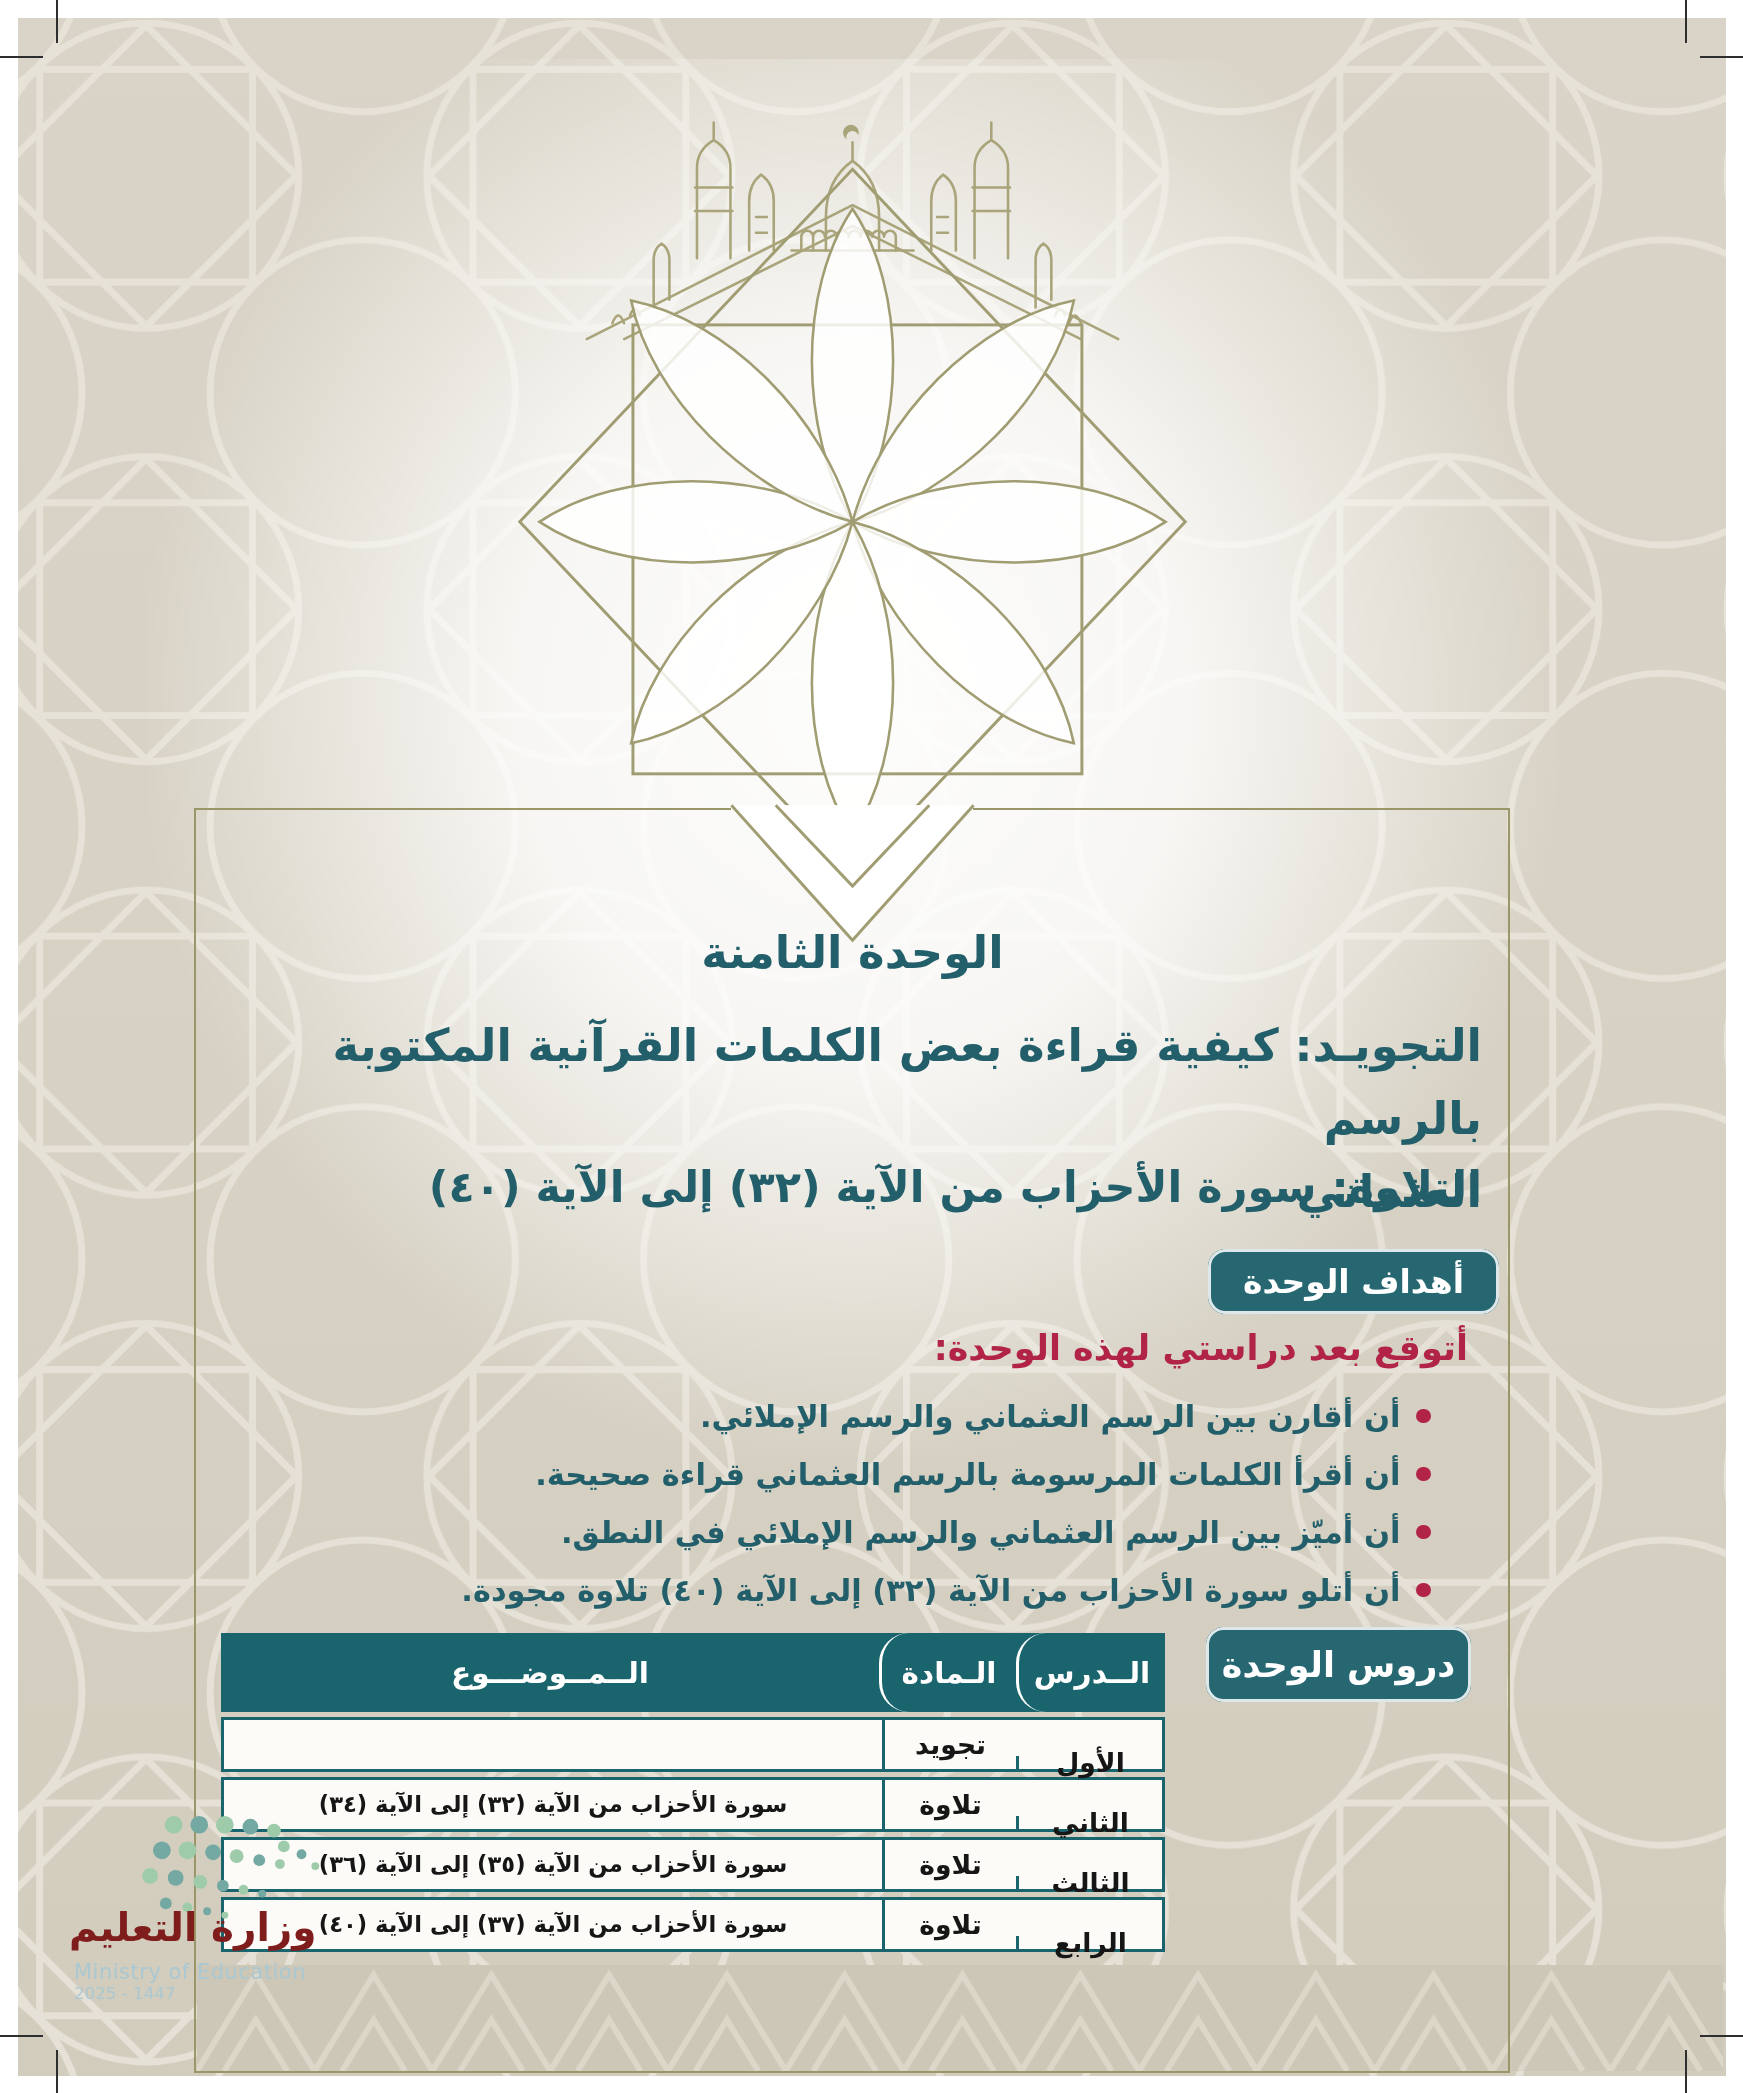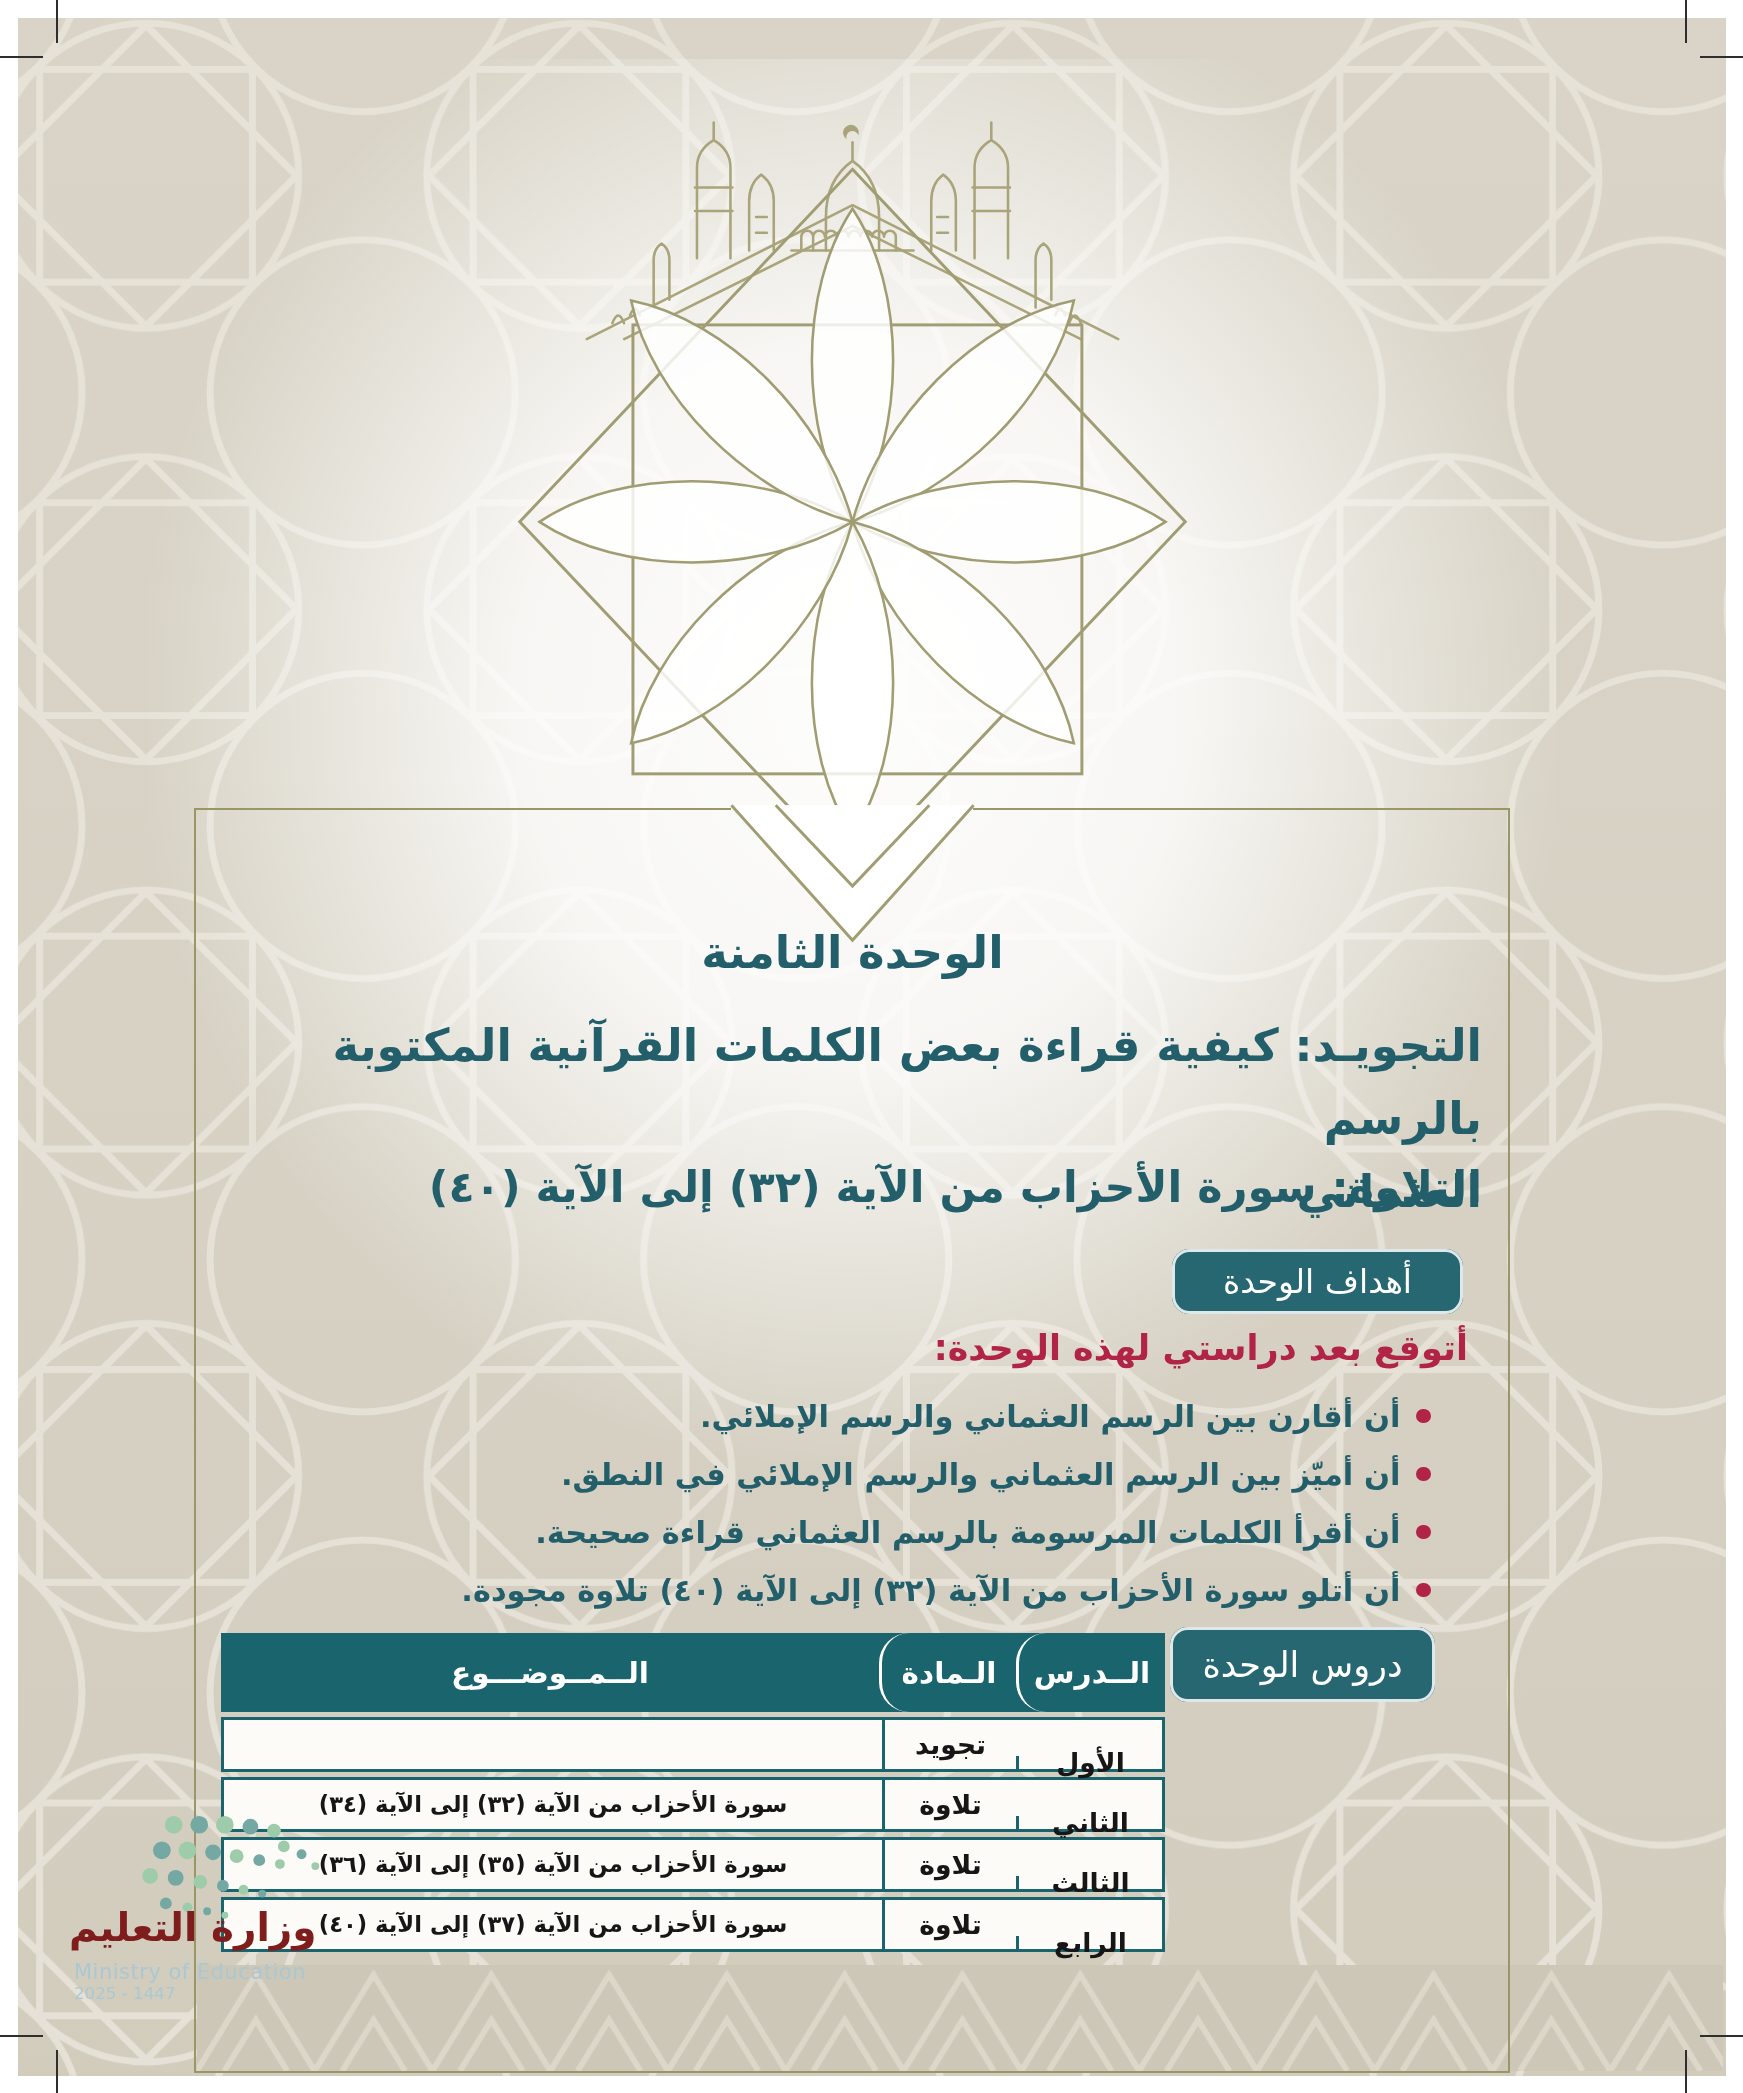--- a/index.html
+++ b/index.html
@@ -26,22 +26,22 @@
   .teal { color:#235f6b; }
   .h1 { left:296px; top:926px; width:1113px; text-align:center;
         font-size:45px; font-weight:bold; letter-spacing:0.5px; }
   .hblock { left:229px; top:1009px; width:1253px; text-align:right; direction:rtl;
             font-size:45px; font-weight:bold; line-height:73px; }
   .h3 { left:229px; top:1162px; width:1253px; text-align:right; direction:rtl;
         font-size:43px; font-weight:bold; }
 
   .badge { background:#266772; border-radius:17.7px; color:#ffffff; direction:rtl;
            display:flex; align-items:center; justify-content:center;
-           font-weight:normal; box-shadow:inset 0 0 0 3px rgba(255,255,255,.85),
-           inset 0 0 0 5.9px #266772; }
+           font-weight:bold; box-shadow:inset 0 0 0 3px rgba(255,255,255,.85),
+           inset 0 0 0 5.9px #266772;margin-left:36px; }
   #badge-objectives { left:1172px; top:1249px; width:291px; height:65px; font-size:33px; }
   #badge-lessons    { left:1170px; top:1627px; width:265px; height:75px; font-size:35px; }
 
   .red-intro { left:591px; top:1328px; width:877px; text-align:right; direction:rtl;
                color:#b12347; font-size:35px; font-weight:bold; }
 
   ul.objectives { left:276px; top:1387px; width:1155px; list-style:none; direction:rtl; }
   ul.objectives li { display:flex; align-items:center; height:58px;
                      font-size:30.5px; font-weight:bold; color:#235f6b; }
   ul.objectives .dot { width:14.8px; height:14.8px; border-radius:50%;
@@ -175,25 +175,25 @@
 
   <div class="abs badge" id="badge-objectives">أهداف الوحدة</div>
   <div class="abs red-intro">أتوقع بعد دراستي لهذه الوحدة:</div>
   <ul class="abs objectives">
     <li>
         <span class="dot"></span>
         <span>أن أقارن بين الرسم العثماني والرسم الإملائي.</span>
       </li>
     <li>
         <span class="dot"></span>
+        <span>أن أقرأ الكلمات المرسومة بالرسم العثماني قراءة صحيحة.</span>
+      </li>
+    <li>
+        <span class="dot"></span>
         <span>أن أميّز بين الرسم العثماني والرسم الإملائي في النطق.</span>
-      </li>
-    <li>
-        <span class="dot"></span>
-        <span>أن أقرأ الكلمات المرسومة بالرسم العثماني قراءة صحيحة.</span>
       </li>
     <li>
         <span class="dot"></span>
         <span>أن أتلو سورة الأحزاب من الآية (٣٢) إلى الآية (٤٠) تلاوة مجودة.</span>
       </li>
   </ul>
 
   <div class="abs badge" id="badge-lessons">دروس الوحدة</div>
 
   <div class="abs lessons-table">

